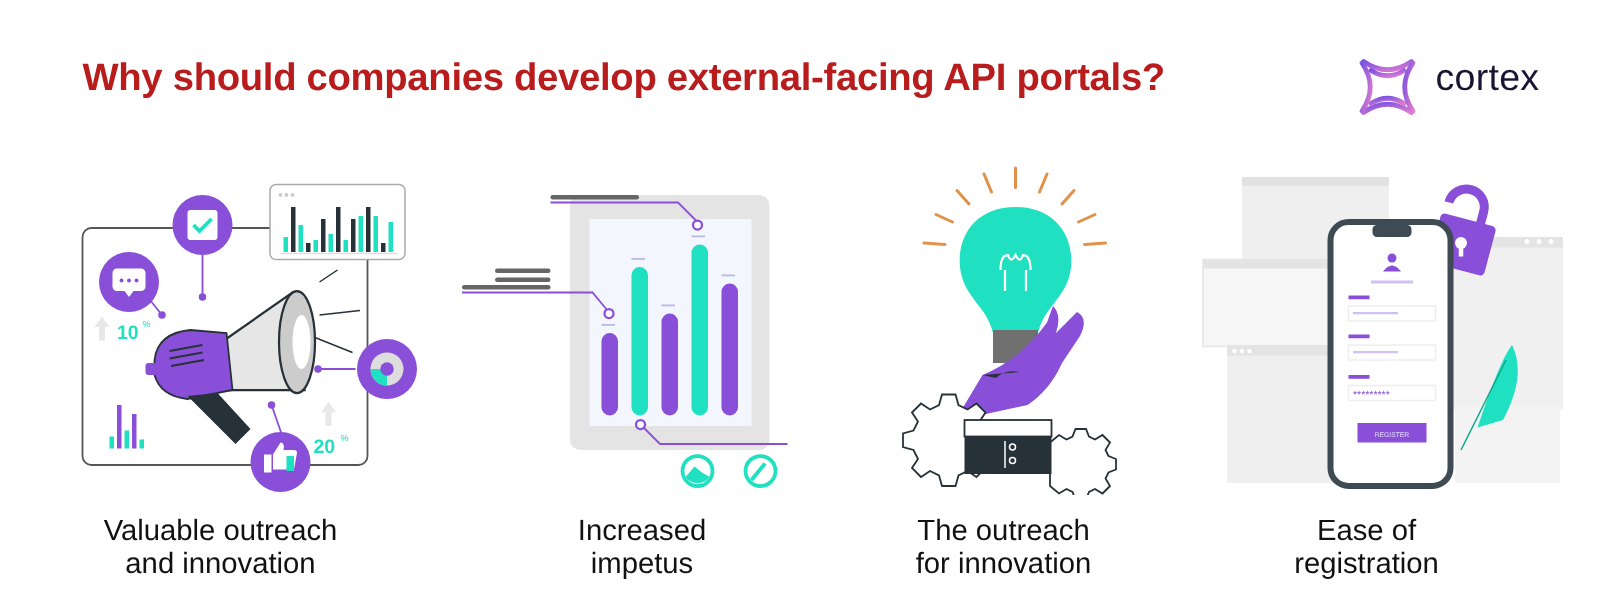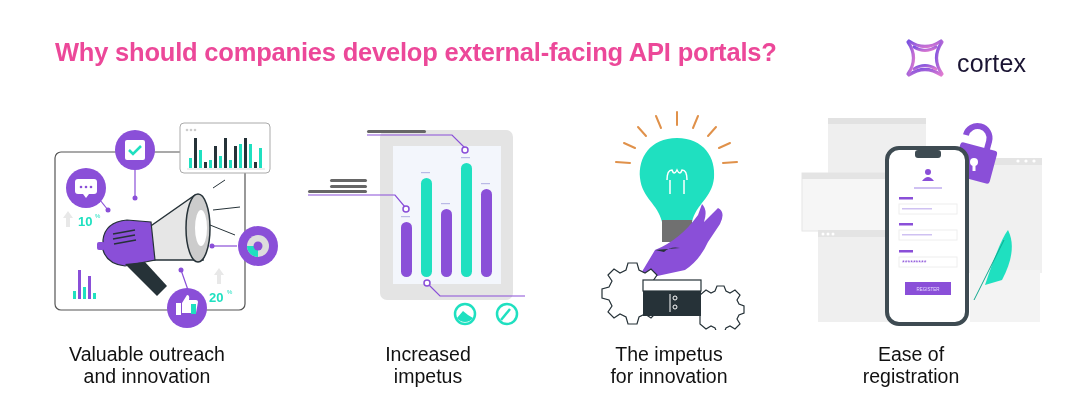--- a/index.html
+++ b/index.html
@@ -1,18 +1,18 @@
 <!DOCTYPE html>
 <html><head>
 <meta charset="utf-8">
 <style>
   html,body{margin:0;padding:0;background:#ffffff;}
   body{width:1080px;height:408px;position:relative;overflow:hidden;font-family:"Liberation Sans","DejaVu Sans",sans-serif;}
-  .title{position:absolute;left:55px;top:38px;font-size:25.5px;font-weight:700;color:#ec4899;letter-spacing:-0.2px;white-space:nowrap;}
-  .logo{position:absolute;left:905px;top:38px;display:flex;align-items:flex-end;gap:12px;}
+  .title{position:absolute;left:55px;top:38px;font-size:25.5px;font-weight:700;color:#b91c1c;letter-spacing:-0.2px;white-space:nowrap;}
+  .logo{position:absolute;left:905px;top:38px;display:flex;align-items:flex-start;gap:12px;}
   .logo-text{font-size:25px;color:#1a1433;font-weight:400;letter-spacing:0.2px;}
   .panel{position:absolute;top:110px;}
   .caption{position:absolute;top:343px;text-align:center;font-size:19.5px;line-height:22px;color:#111;font-weight:400;width:260px;}
   svg{display:block;}
 </style>
 </head>
 <body>
 
 <div class="title">Why should companies develop external-facing API portals?</div>
 
@@ -238,19 +238,19 @@
 
 <div class="caption" style="left:17px;">
   <div>Valuable outreach</div>
   <div>and innovation</div>
 </div>
 <div class="caption" style="left:298px;">
   <div>Increased</div>
   <div>impetus</div>
 </div>
 <div class="caption" style="left:539px;">
-  <div>The impetus</div>
+  <div>The outreach</div>
   <div>for innovation</div>
 </div>
 <div class="caption" style="left:781px;">
   <div>Ease of</div>
   <div>registration</div>
 </div>
 
 </body></html>

